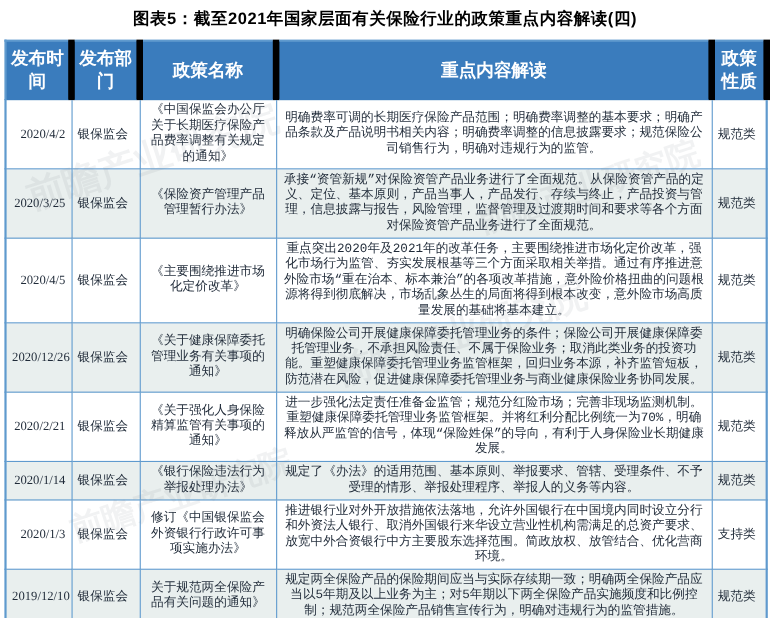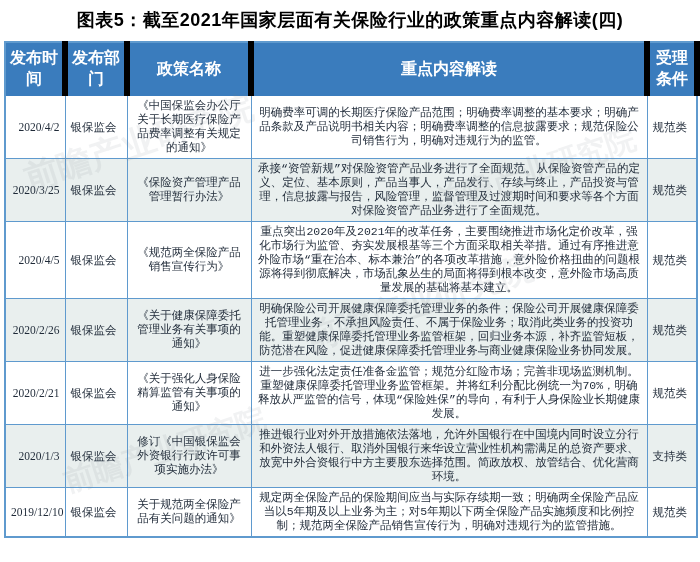--- a/index.html
+++ b/index.html
@@ -9,21 +9,21 @@
     --row-alt:#e9efee;
     --text:#1f2a38;
     --credit:#7a7a7a;
   }
   *{box-sizing:border-box;margin:0;padding:0;}
   html,body{width:700px;height:562px;overflow:hidden;background:#ffffff;
     font-family:"Liberation Serif","DejaVu Serif",serif;color:var(--text);}
   .page{position:relative;width:700px;height:562px;padding-top:8px;}
   .title{
     font-family:"Liberation Sans","DejaVu Sans",sans-serif;
-    font-weight:bold;font-size:18px;text-align:center;color:#000;
+    font-weight:bold;font-size:15px;text-align:center;color:#000;
     margin-bottom:9px;letter-spacing:.5px;
   }
   table.policy{
     width:692px;margin:0 4px;border-collapse:collapse;table-layout:fixed;
     border:2px solid var(--border);
   }
   table.policy th{
     background:var(--header-bg);color:var(--header-text);
     font-family:"Liberation Sans","DejaVu Sans",sans-serif;
     font-weight:bold;font-size:16px;padding:5px 2px;text-align:center;
@@ -69,57 +69,64 @@
         <col style="width:124px">
       <col style="width:396px">
         <col style="width:50px">
     </colgroup>
     <thead>
       <tr id="header-row">
           <th>发布时间</th>
           <th>发布部门</th>
           <th>政策名称</th>
           <th>重点内容解读</th>
-          <th>受理条件</th>
+          <th>政策性质</th>
         </tr>
     </thead>
     <tbody id="table-body">
         <tr>
           <td class="c-date">2020/4/2</td>
           <td class="c-dept">银保监会</td>
           <td class="c-name">《中国保监会办公厅关于长期医疗保险产品费率调整有关规定的通知》</td>
           <td class="c-content">明确费率可调的长期医疗保险产品范围；明确费率调整的基本要求；明确产品条款及产品说明书相关内容；明确费率调整的信息披露要求；规范保险公司销售行为，明确对违规行为的监管。</td>
           <td class="c-nature">规范类</td>
         </tr>
         <tr>
           <td class="c-date">2020/3/25</td>
           <td class="c-dept">银保监会</td>
           <td class="c-name">《保险资产管理产品管理暂行办法》</td>
           <td class="c-content">承接“资管新规”对保险资管产品业务进行了全面规范。从保险资管产品的定义、定位、基本原则，产品当事人，产品发行、存续与终止，产品投资与管理，信息披露与报告，风险管理，监督管理及过渡期时间和要求等各个方面对保险资管产品业务进行了全面规范。</td>
           <td class="c-nature">规范类</td>
         </tr>
         <tr>
           <td class="c-date">2020/4/5</td>
           <td class="c-dept">银保监会</td>
-          <td class="c-name">《规范两全保险产品销售宣传行为》</td>
+          <td class="c-name">《主要围绕推进市场化定价改革》</td>
           <td class="c-content">重点突出2020年及2021年的改革任务，主要围绕推进市场化定价改革，强化市场行为监管、夯实发展根基等三个方面采取相关举措。通过有序推进意外险市场“重在治本、标本兼治”的各项改革措施，意外险价格扭曲的问题根源将得到彻底解决，市场乱象丛生的局面将得到根本改变，意外险市场高质量发展的基础将基本建立。</td>
           <td class="c-nature">规范类</td>
         </tr>
         <tr>
-          <td class="c-date">2020/2/26</td>
+          <td class="c-date">2020/12/26</td>
           <td class="c-dept">银保监会</td>
           <td class="c-name">《关于健康保障委托管理业务有关事项的通知》</td>
           <td class="c-content">明确保险公司开展健康保障委托管理业务的条件；保险公司开展健康保障委托管理业务，不承担风险责任、不属于保险业务；取消此类业务的投资功能。重塑健康保障委托管理业务监管框架，回归业务本源，补齐监管短板，防范潜在风险，促进健康保障委托管理业务与商业健康保险业务协同发展。</td>
           <td class="c-nature">规范类</td>
         </tr>
         <tr>
           <td class="c-date">2020/2/21</td>
           <td class="c-dept">银保监会</td>
           <td class="c-name">《关于强化人身保险精算监管有关事项的通知》</td>
           <td class="c-content">进一步强化法定责任准备金监管；规范分红险市场；完善非现场监测机制。重塑健康保障委托管理业务监管框架。并将红利分配比例统一为70%，明确释放从严监管的信号，体现“保险姓保”的导向，有利于人身保险业长期健康发展。</td>
+          <td class="c-nature">规范类</td>
+        </tr>
+        <tr>
+          <td class="c-date">2020/1/14</td>
+          <td class="c-dept">银保监会</td>
+          <td class="c-name">《银行保险违法行为举报处理办法》</td>
+          <td class="c-content">规定了《办法》的适用范围、基本原则、举报要求、管辖、受理条件、不予受理的情形、举报处理程序、举报人的义务等内容。</td>
           <td class="c-nature">规范类</td>
         </tr>
         <tr>
           <td class="c-date">2020/1/3</td>
           <td class="c-dept">银保监会</td>
           <td class="c-name">修订《中国银保监会外资银行行政许可事项实施办法》</td>
           <td class="c-content">推进银行业对外开放措施依法落地，允许外国银行在中国境内同时设立分行和外资法人银行、取消外国银行来华设立营业性机构需满足的总资产要求、放宽中外合资银行中方主要股东选择范围。简政放权、放管结合、优化营商环境。</td>
           <td class="c-nature">支持类</td>
         </tr>
         <tr>

